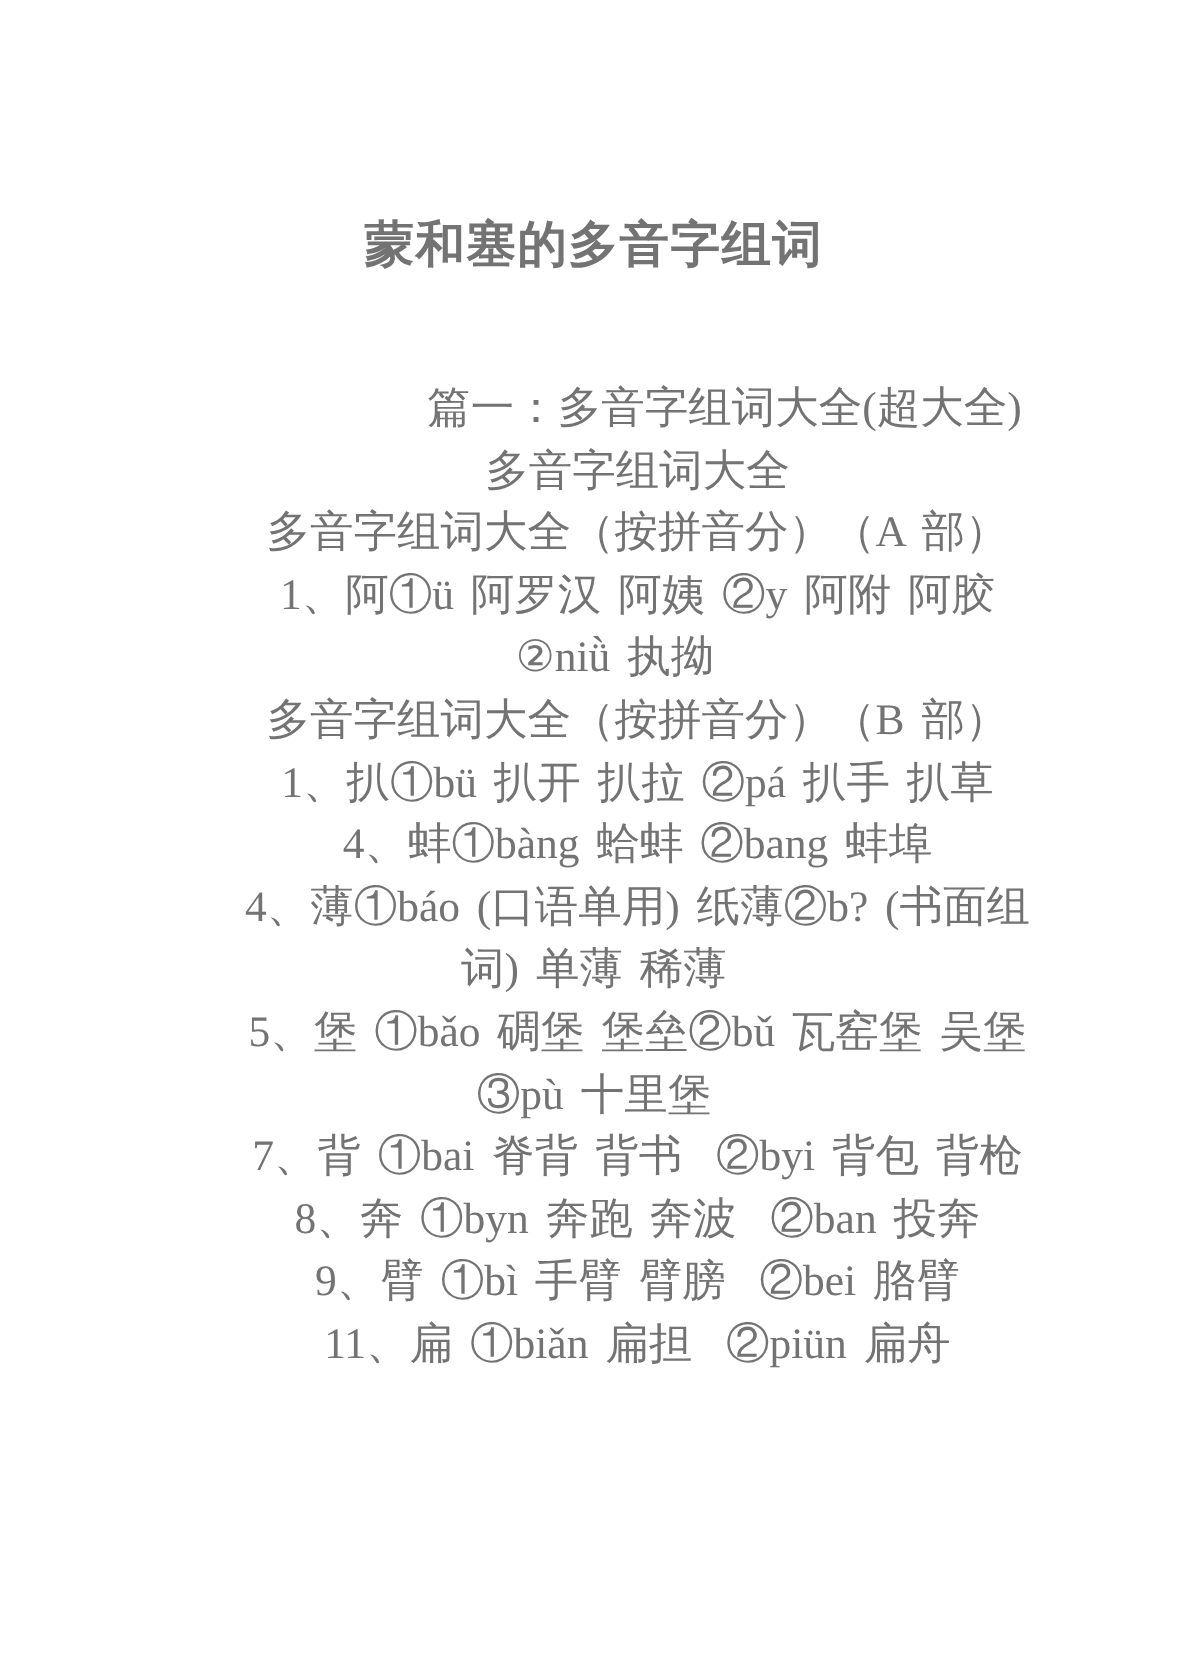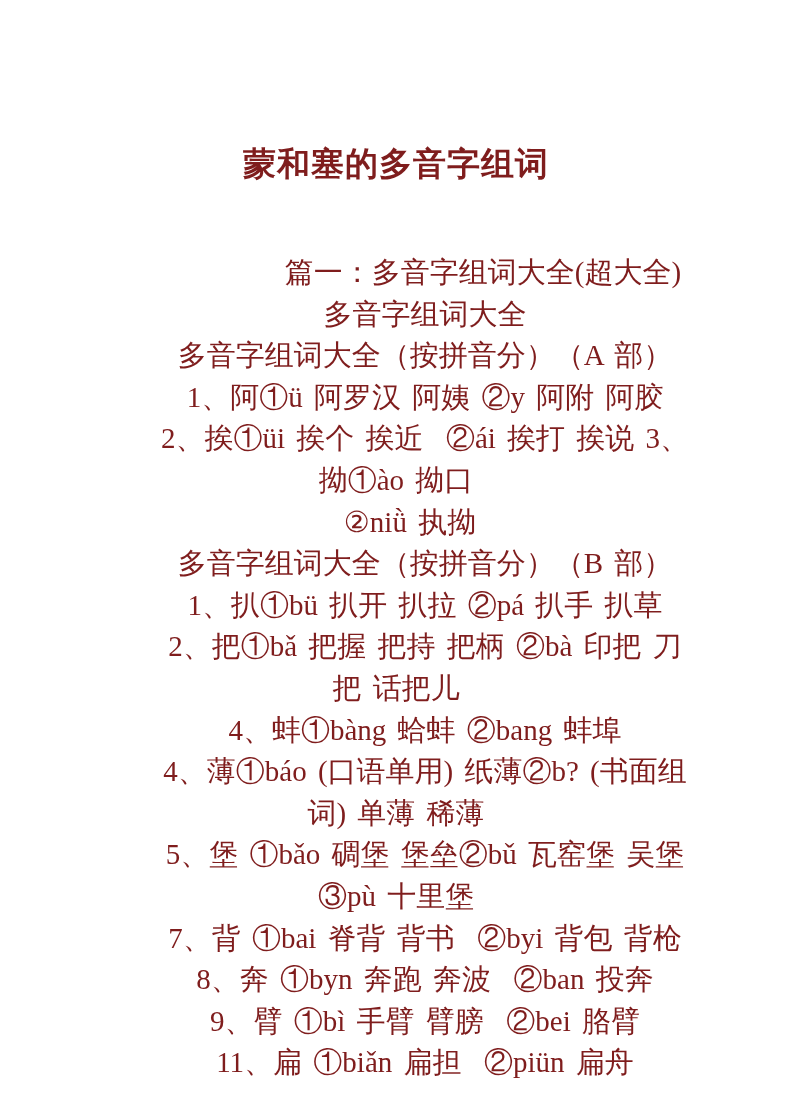--- a/index.html
+++ b/index.html
@@ -7,21 +7,21 @@
     padding: 0;
     background: #ffffff;
   }
   .page {
     position: relative;
     width: 792px;
     height: 1096px;
     background: #ffffff;
     overflow: hidden;
     font-family: "Liberation Serif", "DejaVu Serif", serif;
-    color: #7f1d1d;
+    color: #737373;
   }
   .doc-title {
     margin: 0;
     padding-top: 142px;
     font-size: 33px;
     font-weight: bold;
     line-height: 44px;
     text-align: center;
     letter-spacing: 1px;
     margin-bottom: 66px;
@@ -49,25 +49,23 @@
 </head>
 <body>
 
 <div class="page">
   <h1 class="doc-title">蒙和塞的多音字组词</h1>
   <div class="doc-body">
     <p class="section">篇一：多音字组词大全(超大全)</p>
     <p>多音字组词大全</p>
     <p>多音字组词大全（按拼音分）（A 部）</p>
     <p>1、阿①ü 阿罗汉 阿姨 ②y 阿附 阿胶</p>
-    <p>2、挨①üi 挨个 挨近  ②ái 挨打 挨说 3、拗①ào 拗口</p>
     <p class="cont">②niǜ 执拗</p>
     <p>多音字组词大全（按拼音分）（B 部）</p>
     <p>1、扒①bü 扒开 扒拉 ②pá 扒手 扒草</p>
-    <p>2、把①bǎ 把握 把持 把柄 ②bà 印把 刀把 话把儿</p>
     <p>4、蚌①bàng 蛤蚌 ②bang 蚌埠</p>
     <p>4、薄①báo (口语单用) 纸薄②b? (书面组词) 单薄 稀薄</p>
     <p>5、堡 ①bǎo 碉堡 堡垒②bǔ 瓦窑堡 吴堡③pù 十里堡</p>
     <p>7、背 ①bai 脊背 背书  ②byi 背包 背枪</p>
     <p>8、奔 ①byn 奔跑 奔波  ②ban 投奔</p>
     <p>9、臂 ①bì 手臂 臂膀  ②bei 胳臂</p>
     <p>11、扁 ①biǎn 扁担  ②piün 扁舟</p>
   </div>
 </div>
 

